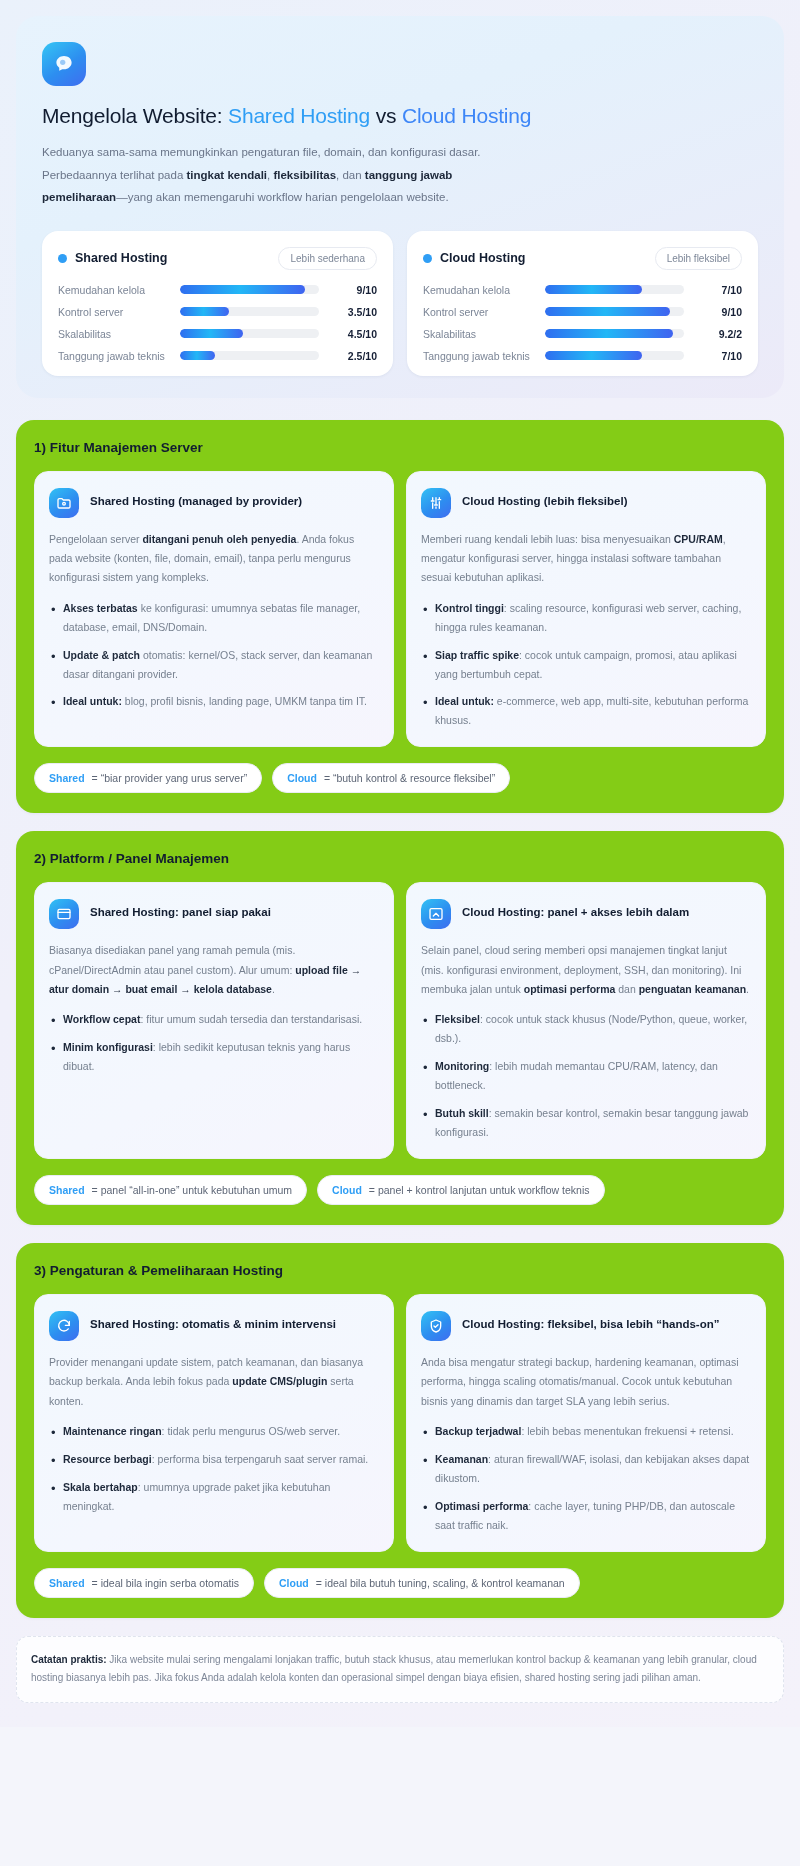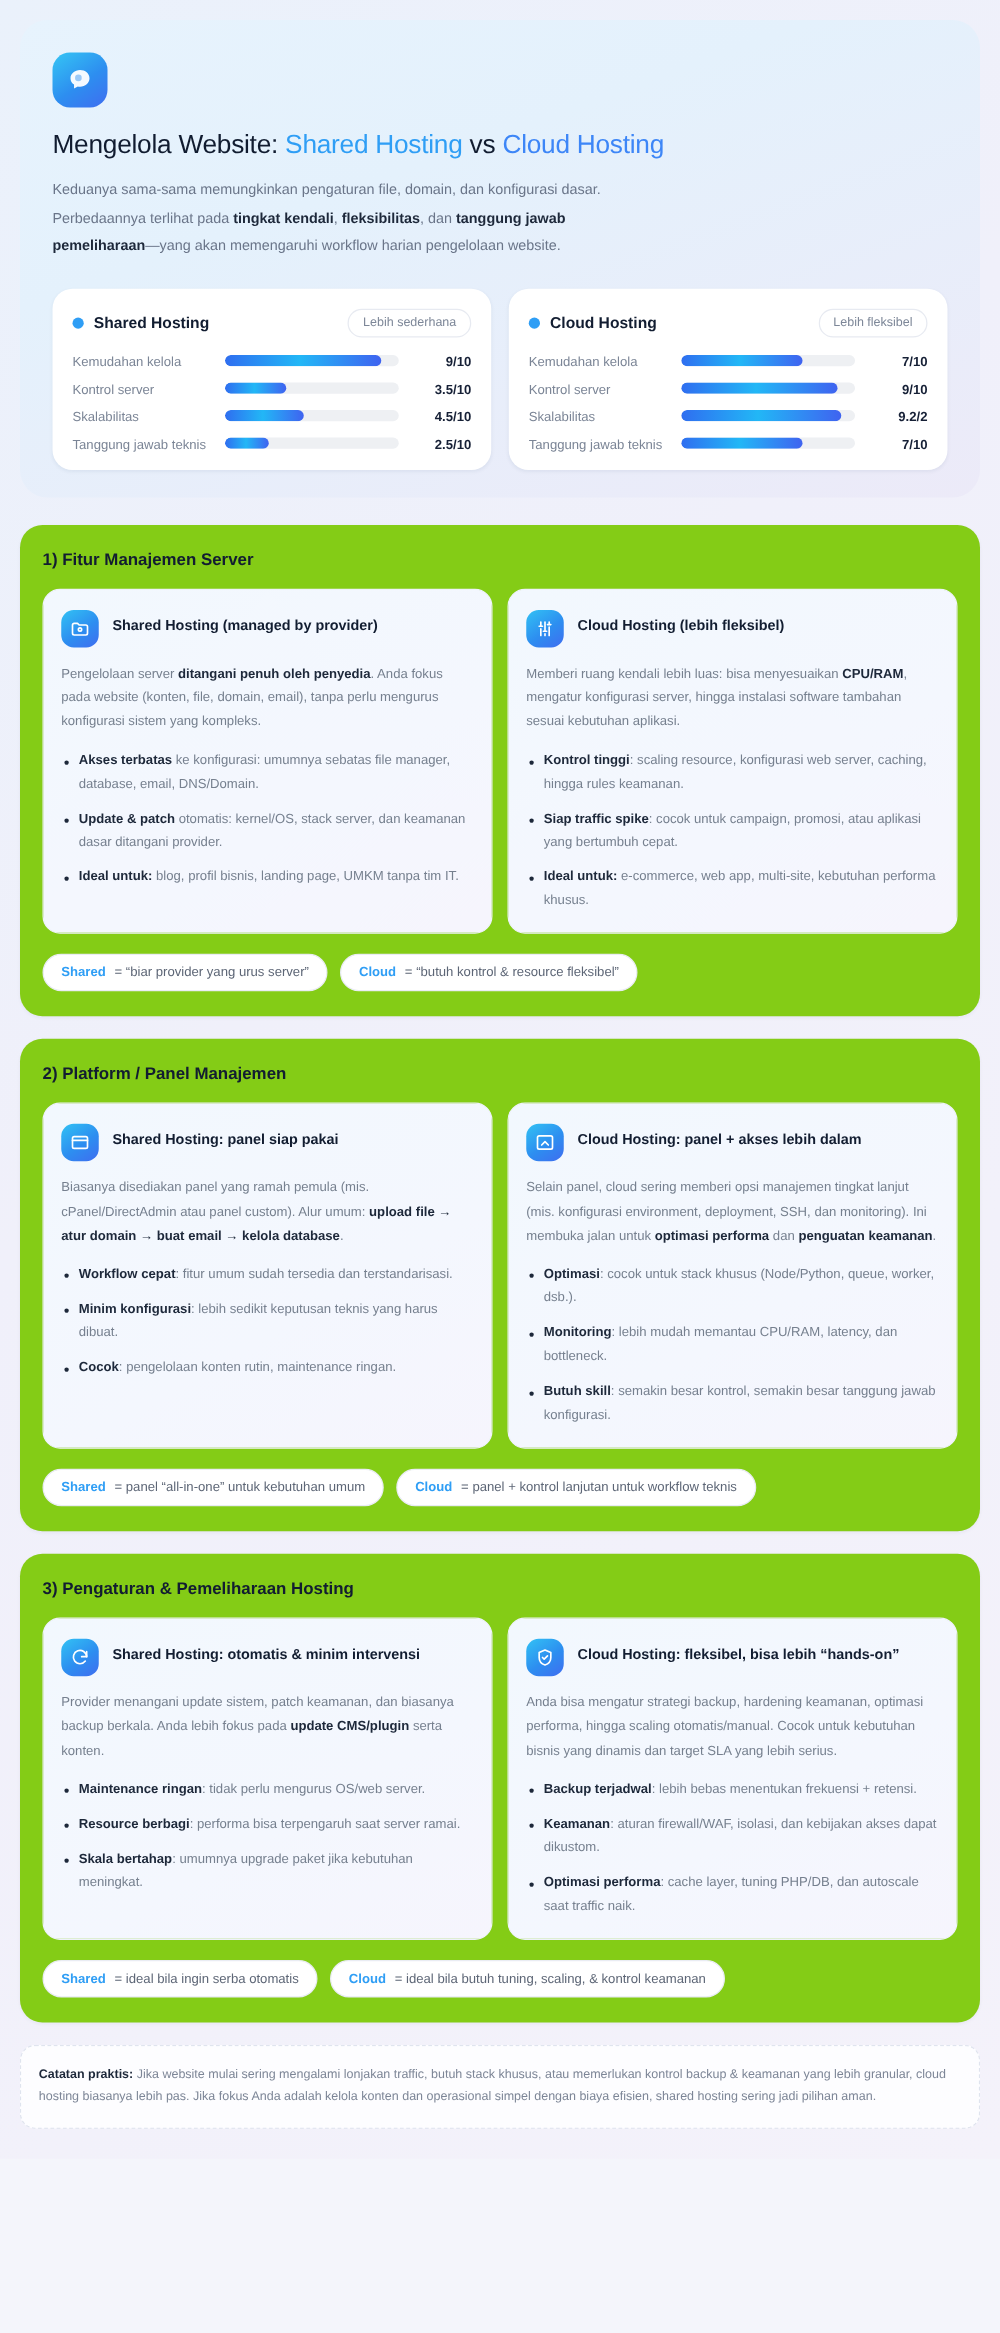--- a/index.html
+++ b/index.html
@@ -52,21 +52,21 @@
     margin-bottom: 14px;
   }
   .metric-title { display: flex; align-items: center; gap: 8px; }
   .dot { width: 9px; height: 9px; border-radius: 50%; background: #2f9ef5; flex: none; }
   .metric-title span.t { font-size: 12.5px; font-weight: bold; color: #121d31; }
   .pill-tag {
     font-size: 10px; color: #7d8798; border: 1px solid #e7eaf1;
     border-radius: 999px; padding: 5px 11px; background: #fff; white-space: nowrap;
   }
   .metric-line {
-    display: flex; gap: 14px; margin-bottom: 10px;
+    display: flex; align-items: center; gap: 14px; margin-bottom: 10px;
   }
   .metric-line:last-child { margin-bottom: 0; }
   .ml-label { font-size: 10.5px; color: #7b8596; width: 108px; flex: none; }
   .bar-track {
     flex: 1; height: 9px; border-radius: 999px; background: #eef0f3; overflow: hidden;
   }
   .bar-fill {
     height: 100%; border-radius: 999px;
     background: linear-gradient(90deg, #2f6ef0 0%, #22b7f6 48%, #3f63f0 100%);
   }
@@ -282,36 +282,35 @@
                   <rect x="3" y="5" width="18" height="14" rx="2"></rect>
                   <path d="M3 9.5h18"></path>
                 </svg>
               </div>
               <div class="pane-title">Shared Hosting: panel siap pakai</div>
             </div>
             <div class="pane-body"><span>Biasanya disediakan panel yang ramah pemula (mis. cPanel/DirectAdmin atau panel custom). Alur umum: </span><b>upload file → atur domain → buat email → kelola database</b><span>.</span></div>
             <ul class="pane-list">
               <li><b>Workflow cepat</b><span>: fitur umum sudah tersedia dan terstandarisasi.</span></li>
               <li><b>Minim konfigurasi</b><span>: lebih sedikit keputusan teknis yang harus dibuat.</span></li>
-              <li><b>Cocok</b><span>: pengelolaan konten rutin, maintenance ringan.</span></li>
             </ul>
           </div>
           <div class="pane">
             <div class="pane-head">
               <div class="pane-icon">
                 <svg width="16" height="16" viewBox="0 0 24 24" fill="none" stroke="#fff" stroke-width="2" stroke-linecap="round" stroke-linejoin="round">
                   <rect x="3" y="4" width="18" height="16" rx="2"></rect>
                   <path d="M8 15l4-4 4 4"></path>
                 </svg>
               </div>
               <div class="pane-title">Cloud Hosting: panel + akses lebih dalam</div>
             </div>
             <div class="pane-body"><span>Selain panel, cloud sering memberi opsi manajemen tingkat lanjut (mis. konfigurasi environment, deployment, SSH, dan monitoring). Ini membuka jalan untuk </span><b>optimasi performa</b><span> dan </span><b>penguatan keamanan</b><span>.</span></div>
             <ul class="pane-list">
-              <li><b>Optimasi</b><span>: cocok untuk stack khusus (Node/Python, queue, worker, dsb.).</span></li>
+              <li><b>Fleksibel</b><span>: cocok untuk stack khusus (Node/Python, queue, worker, dsb.).</span></li>
               <li><b>Monitoring</b><span>: lebih mudah memantau CPU/RAM, latency, dan bottleneck.</span></li>
               <li><b>Butuh skill</b><span>: semakin besar kontrol, semakin besar tanggung jawab konfigurasi.</span></li>
             </ul>
           </div>
         </div>
         <div class="pill-row">
           <div class="sum-pill">
             <span class="k">Shared</span>
             <span>= panel “all-in-one” untuk kebutuhan umum</span>
           </div>

